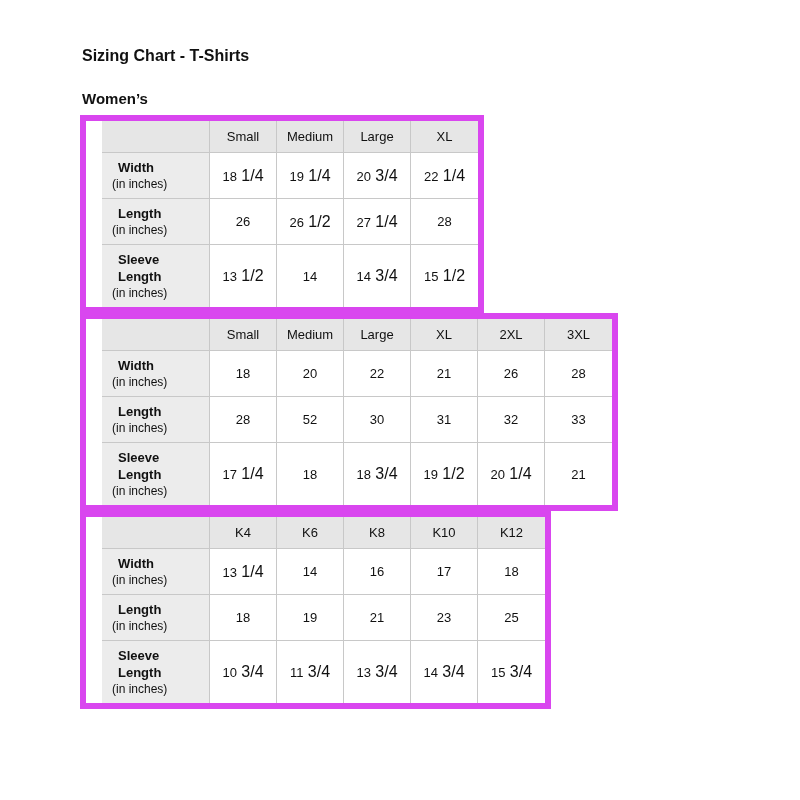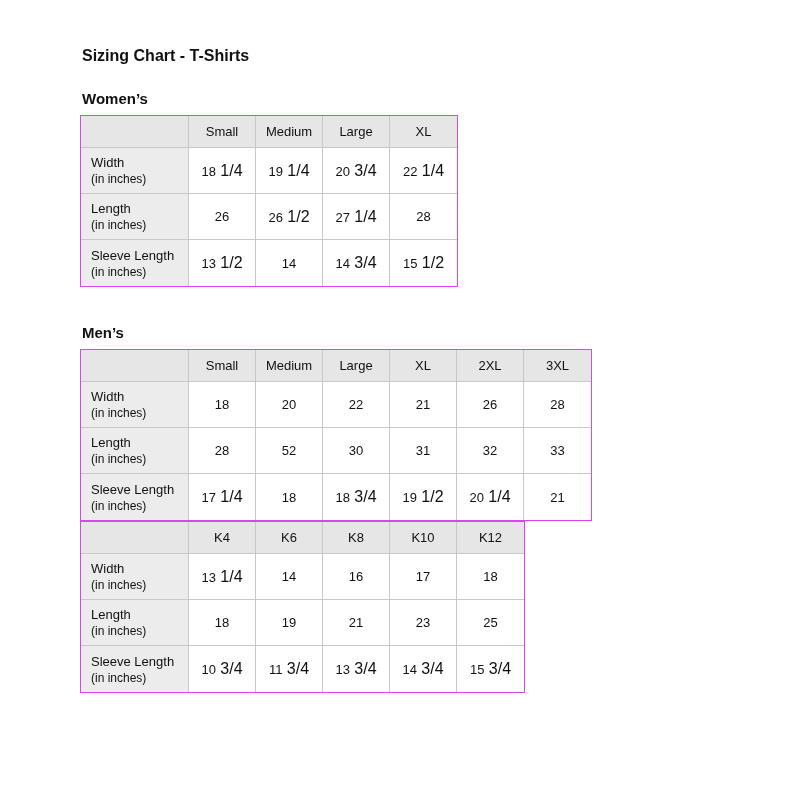--- a/index.html
+++ b/index.html
@@ -1,29 +1,29 @@
 <!DOCTYPE html>
 <html><head>
 <meta charset="utf-8">
 <style>
   html,body{margin:0;padding:0;background:#ffffff;}
   body{width:800px;height:800px;font-family:"Liberation Sans",sans-serif;color:#111111;}
   .page{padding:46px 0 0 80px;box-sizing:border-box;width:800px;height:678px;}
   .title{margin:0 0 0 2px;font-size:16px;font-weight:700;line-height:20px;}
   .size-section h2{margin:24px 0 7px 2px;font-size:15px;font-weight:700;line-height:18px;}
   .size-section:not(:first-child) h2{margin-top:37px;}
-  table.size-table{border-collapse:separate;border-spacing:0;border:1px solid #d946ef;}
+  table.size-table{border-collapse:separate;border-spacing:0;border:6px solid #d946ef;padding-left:16px;}
   .size-table th,.size-table td{box-sizing:border-box;border-right:1px solid #c8c8c8;border-bottom:1px solid #c8c8c8;}
   .size-table tr > *:last-child{border-right:none;}
   .size-table tbody tr:last-child > *{border-bottom:none;}
   .size-table thead th{height:32px;background:#e6e6e6;font-size:13px;font-weight:400;text-align:center;padding:0 8px;vertical-align:middle;}
   .size-table th.corner{width:108px;}
   .size-table th.col-head{width:67px;}
   .size-table tbody th.row-label{width:108px;background:#ececec;text-align:left;padding:6px 8px 6px 10px;height:46px;vertical-align:middle;font-weight:400;}
-  .label-main{font-weight:400;font-size:13px;line-height:17px;}
+  .label-main{font-weight:700;font-size:13px;line-height:17px;margin-left:6px;}
   .label-sub{font-size:12px;line-height:16px;}
   .size-table td{height:46px;min-width:67px;text-align:center;font-size:13px;vertical-align:middle;padding:0 6px;}
   .frac{font-size:16px;}
 </style>
 </head>
 <body>
 
 <div class="page">
   <h1 class="title">Sizing Chart - T-Shirts</h1>
   <div id="sections">
@@ -68,21 +68,20 @@
               <td>13<span class="frac">&nbsp;1/2</span></td>
               <td>14</td>
               <td>14<span class="frac">&nbsp;3/4</span></td>
               <td>15<span class="frac">&nbsp;1/2</span></td>
             </tr>
           </tbody>
     </table>
   </section>
 
   <section class="size-section">
-    <h2>Men’s</h2>
     <table class="size-table">
       <thead>
         <tr>
           <th class="corner"></th>
         <th class="col-head">Small</th>
               <th class="col-head">Medium</th>
               <th class="col-head">Large</th>
               <th class="col-head">XL</th>
               <th class="col-head">2XL</th>
               <th class="col-head">3XL</th>

